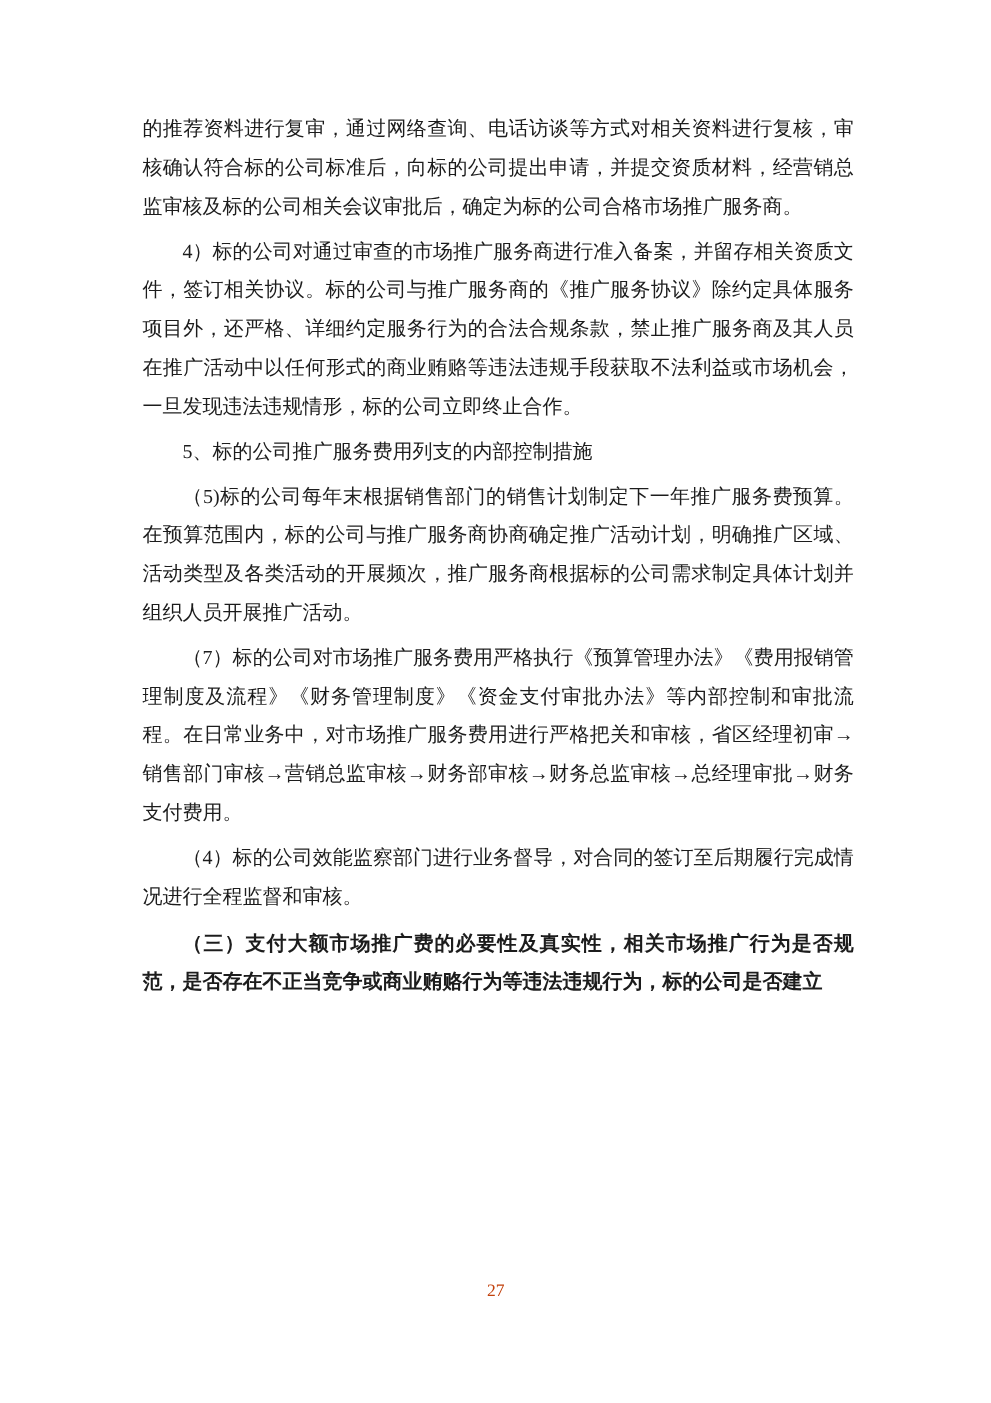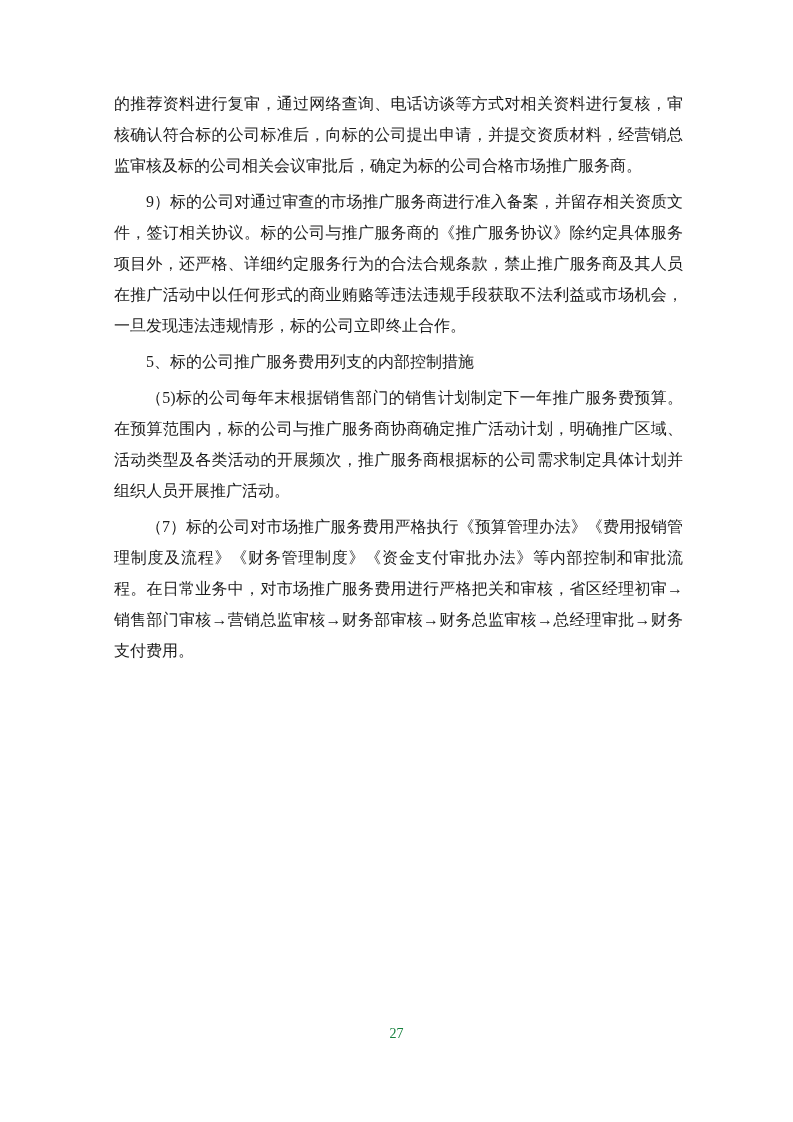--- a/index.html
+++ b/index.html
@@ -41,29 +41,31 @@
     line-height: 30px;
     margin-top: 8px;
   }
   .page-number {
     position: absolute;
     top: 1026px;
     left: 0;
     width: 100%;
     text-align: center;
     font-size: 14px;
-    color: #15803d;
+    color: #c2410c;
   }
 </style>
 </head>
 <body>
 
 <div class="page">
   <div class="content">
     <p class="para">的推荐资料进行复审，通过网络查询、电话访谈等方式对相关资料进行复核，审核确认符合标的公司标准后，向标的公司提出申请，并提交资质材料，经营销总监审核及标的公司相关会议审批后，确定为标的公司合格市场推广服务商。</p>
-    <p class="para indent">9）标的公司对通过审查的市场推广服务商进行准入备案，并留存相关资质文件，签订相关协议。标的公司与推广服务商的《推广服务协议》除约定具体服务项目外，还严格、详细约定服务行为的合法合规条款，禁止推广服务商及其人员在推广活动中以任何形式的商业贿赂等违法违规手段获取不法利益或市场机会，一旦发现违法违规情形，标的公司立即终止合作。</p>
+    <p class="para indent">4）标的公司对通过审查的市场推广服务商进行准入备案，并留存相关资质文件，签订相关协议。标的公司与推广服务商的《推广服务协议》除约定具体服务项目外，还严格、详细约定服务行为的合法合规条款，禁止推广服务商及其人员在推广活动中以任何形式的商业贿赂等违法违规手段获取不法利益或市场机会，一旦发现违法违规情形，标的公司立即终止合作。</p>
     <p class="para indent">5、标的公司推广服务费用列支的内部控制措施</p>
     <p class="para indent">（5)标的公司每年末根据销售部门的销售计划制定下一年推广服务费预算。在预算范围内，标的公司与推广服务商协商确定推广活动计划，明确推广区域、活动类型及各类活动的开展频次，推广服务商根据标的公司需求制定具体计划并组织人员开展推广活动。</p>
     <p class="para indent">（7）标的公司对市场推广服务费用严格执行《预算管理办法》《费用报销管理制度及流程》《财务管理制度》《资金支付审批办法》等内部控制和审批流程。在日常业务中，对市场推广服务费用进行严格把关和审核，省区经理初审→销售部门审核→营销总监审核→财务部审核→财务总监审核→总经理审批→财务支付费用。</p>
+    <p class="para indent">（4）标的公司效能监察部门进行业务督导，对合同的签订至后期履行完成情况进行全程监督和审核。</p>
+    <p class="para indent bold">（三）支付大额市场推广费的必要性及真实性，相关市场推广行为是否规范，是否存在不正当竞争或商业贿赂行为等违法违规行为，标的公司是否建立</p>
   </div>
 
   <div class="page-number">27</div>
 </div>
 
 </body></html>

